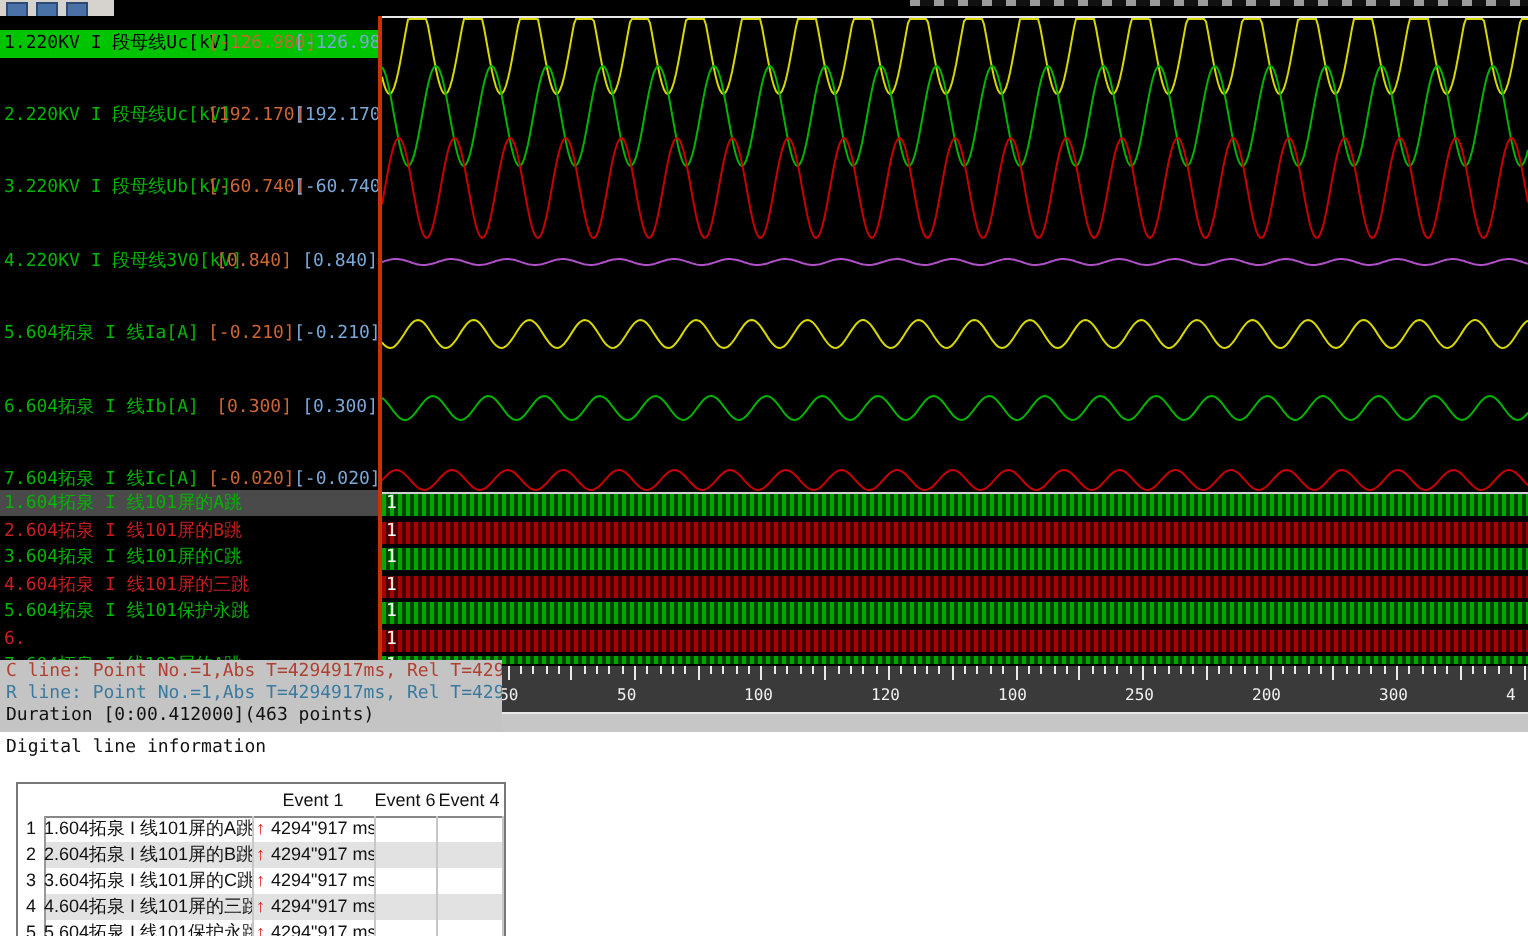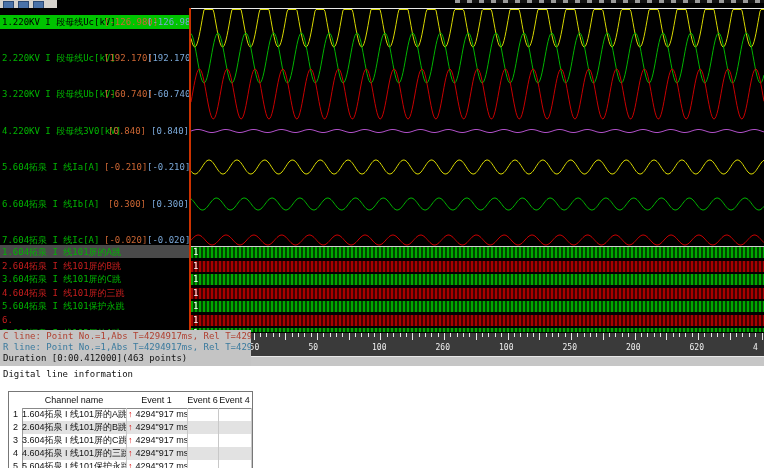--- a/index.html
+++ b/index.html
@@ -258,44 +258,43 @@
       <div class="tick" style="left: 534px; height: 4px;"></div>
       <div class="tick" style="left: 541px; height: 7px;"></div>
       <div class="tick" style="left: 547px; height: 4px;"></div>
       <div class="tick" style="left: 553px; height: 4px;"></div>
       <div class="tick" style="left: 560px; height: 4px;"></div>
       <div class="tick" style="left: 566px; height: 4px;"></div>
       <div class="tick" style="left: 573px; height: 7px;"></div>
       <div class="tick-label" style="left: 56px;">0</div>
       <div class="tick-label" style="left: 119.5px;">50</div>
       <div class="tick-label" style="left: 183px;">100</div>
-      <div class="tick-label" style="left: 246.5px;">260</div>
+      <div class="tick-label" style="left: 246.5px;">120</div>
       <div class="tick-label" style="left: 310px;">100</div>
       <div class="tick-label" style="left: 373.5px;">250</div>
       <div class="tick-label" style="left: 437px;">200</div>
-      <div class="tick-label" style="left: 500.5px;">620</div>
+      <div class="tick-label" style="left: 500.5px;">300</div>
       <div class="tick-label" style="left: 564px;">4</div>
     </div>
 
   <div class="abs" id="scroll-strip">
     <div id="scroll-left">&lt;</div>
   </div>
 
   <div class="abs" id="status-panel">
     <div class="st-line" id="st-c">C line: Point No.=1,Abs T=4294917ms,  Rel T=42949</div>
     <div class="st-line" id="st-r">R line: Point No.=1,Abs T=4294917ms,  Rel T=42949</div>
     <div class="st-line" id="st-d">Duration [0:00.412000](463 points)</div>
   </div>
 
   <div class="abs" id="white-band">
     <div id="section-title">Digital line information</div>
     <div id="event-table">
         <div class="th-row">
           <div class="th" style="left: 0px; width: 13px;"></div>
-          <div class="th" style="left: 13px; width: 104px;">Channel name</div>
           <div class="th" style="left: 117px; width: 61px;">Event 1</div>
           <div class="th" style="left: 178px; width: 31px;">Event 6</div>
           <div class="th" style="left: 209px; width: 33px;">Event 4</div>
         </div>
         <div class="tr" style="top: 16px;">
           <div class="td num" style="left: 0px; width: 13px;">1</div>
           <div class="td" style="left: 13px; width: 104px;">1.604拓泉 I 线101屏的A跳</div>
           <div class="td" style="left: 117px; width: 61px;"><span class="evt-arrow">↑</span><span>4294"917 ms</span></div>
           <div class="td" style="left: 178px; width: 31px;"></div>
           <div class="td" style="left: 209px; width: 33px;"></div>

